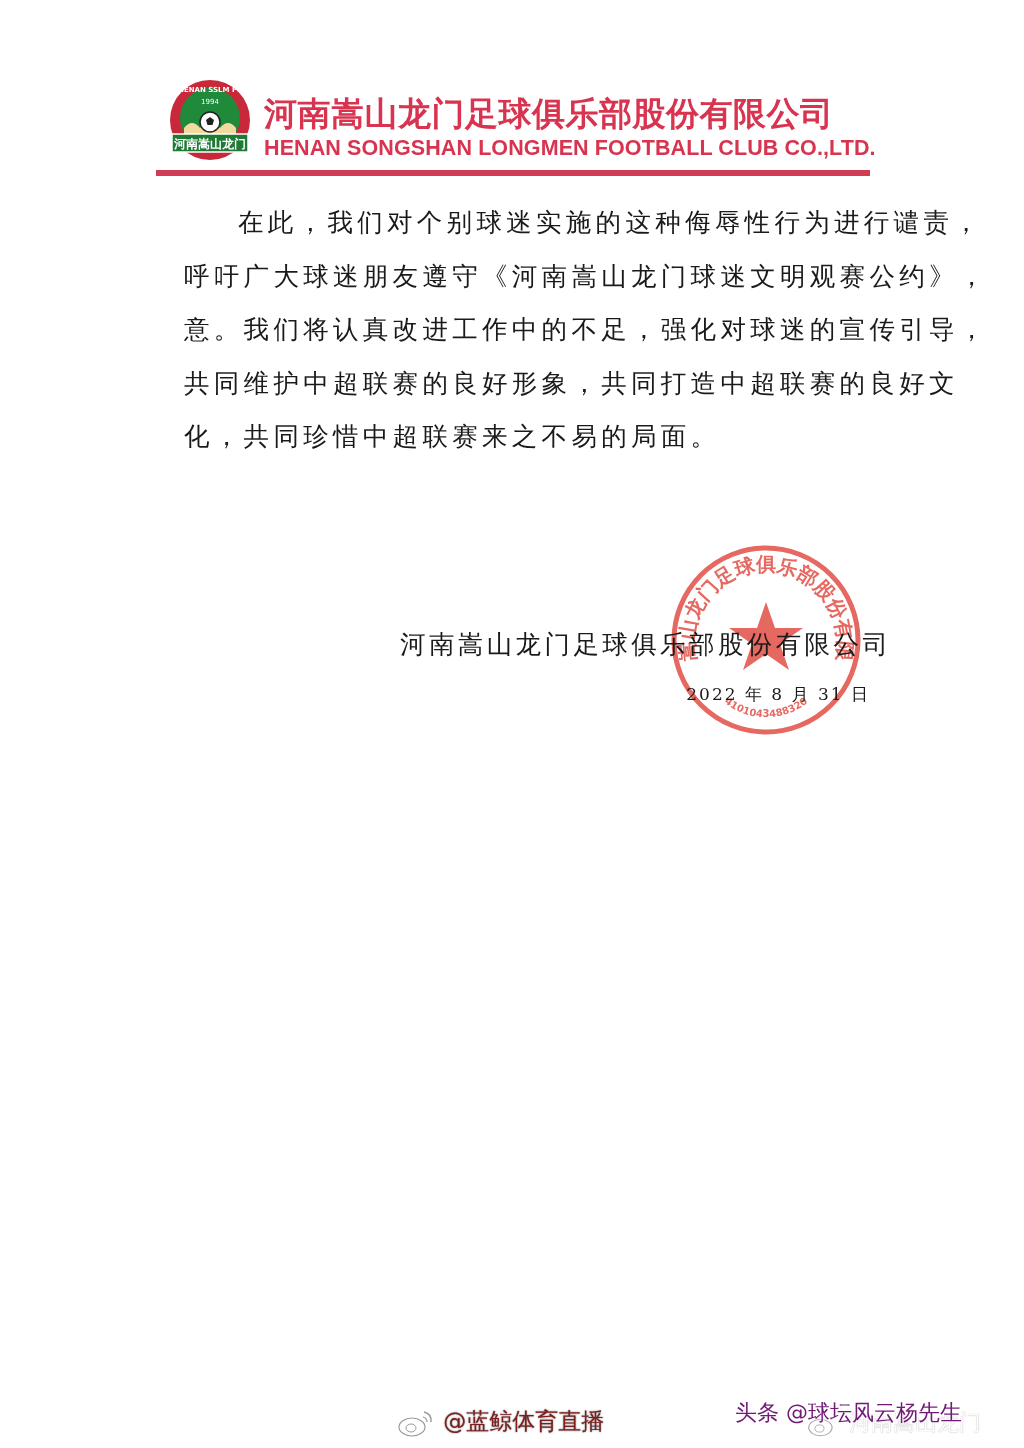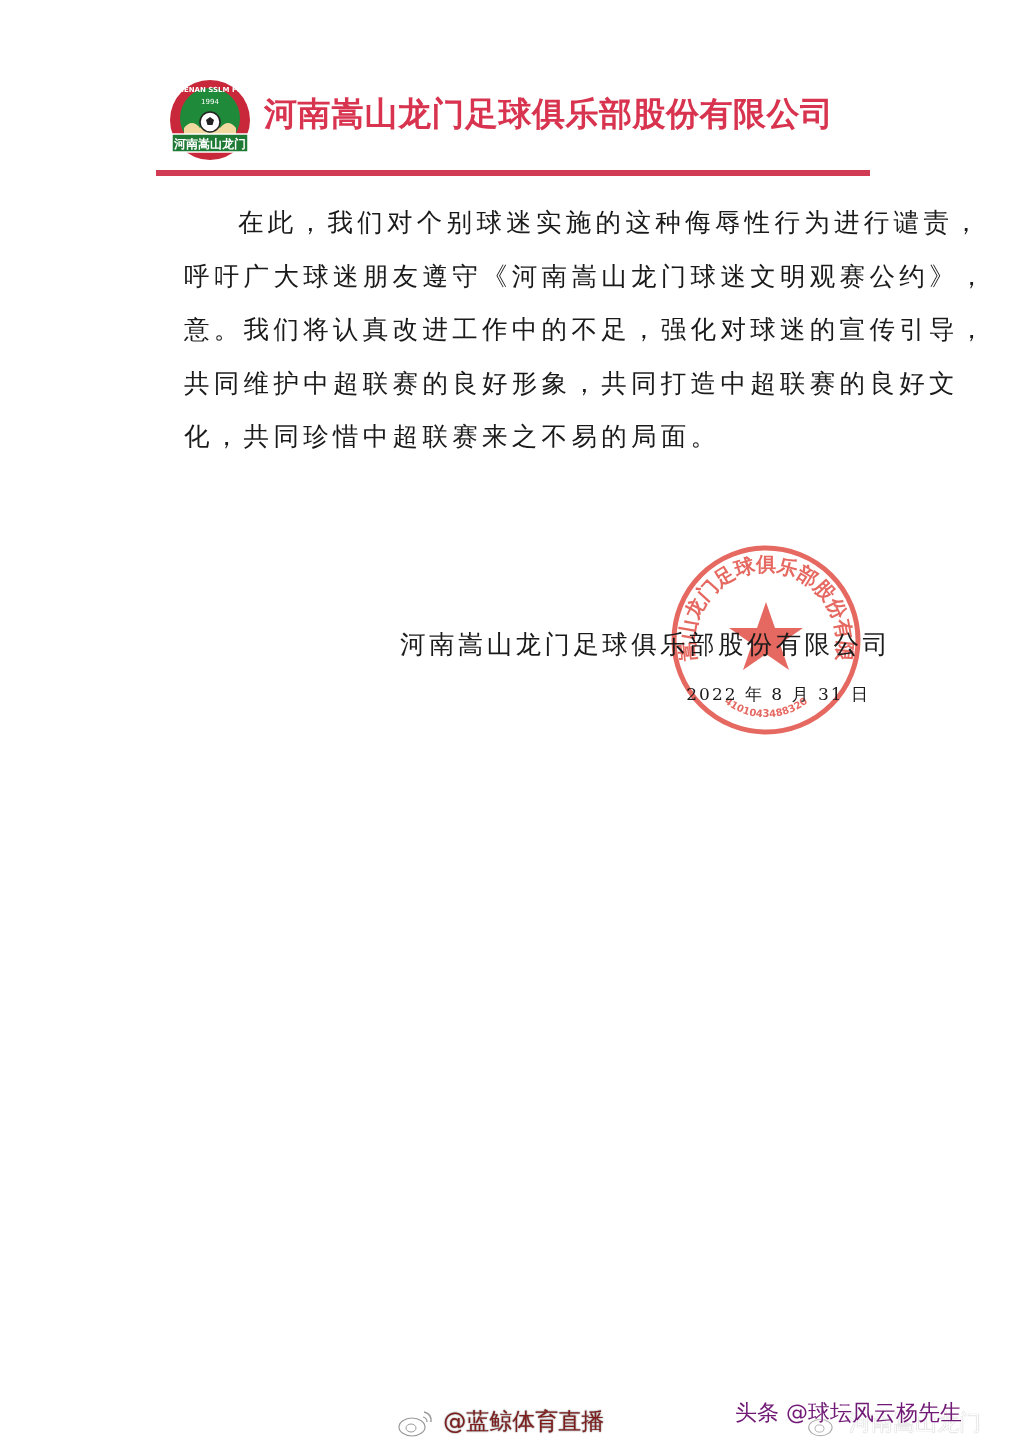--- a/index.html
+++ b/index.html
@@ -57,20 +57,21 @@
     <circle cx="44" cy="40" r="30" fill="#1e8a3a"></circle>
     <text x="44" y="14" font-size="7" fill="#fff" text-anchor="middle" font-family="DejaVu Sans, sans-serif" font-weight="bold">HENAN SSLM FC</text>
     <text x="44" y="26" font-size="7" fill="#fff" text-anchor="middle" font-family="DejaVu Sans, sans-serif">1994</text>
     <path d="M18 50 Q26 40 34 50 Q44 38 54 50 Q62 40 70 50 L70 58 L18 58 Z" fill="#f1d9a0"></path>
     <circle cx="44" cy="44" r="10" fill="#fff" stroke="#222" stroke-width="1.5"></circle>
     <polygon points="44,39 48,42 46.5,47 41.5,47 40,42" fill="#222"></polygon>
     <rect x="6" y="56" width="76" height="18" fill="#1e7a34" stroke="#fff" stroke-width="1.5"></rect>
     <text x="44" y="70" font-size="12" fill="#fff" text-anchor="middle" font-family="DejaVu Sans, sans-serif" font-weight="bold">河南嵩山龙门</text>
   </svg>
   <div class="cn-name">河南嵩山龙门足球俱乐部股份有限公司</div>
+  <div class="en-name">HENAN SONGSHAN LONGMEN FOOTBALL CLUB CO.,LTD.</div>
 </div>
 <div class="rule"></div>
 
 <div class="body-text">
   <div class="line indent">在此，我们对个别球迷实施的这种侮辱性行为进行谴责，</div>
   <div class="line">呼吁广大球迷朋友遵守《河南嵩山龙门球迷文明观赛公约》，</div>
   <div class="line">意。我们将认真改进工作中的不足，强化对球迷的宣传引导，</div>
   <div class="line">共同维护中超联赛的良好形象，共同打造中超联赛的良好文</div>
   <div class="line">化，共同珍惜中超联赛来之不易的局面。</div>
 </div>

